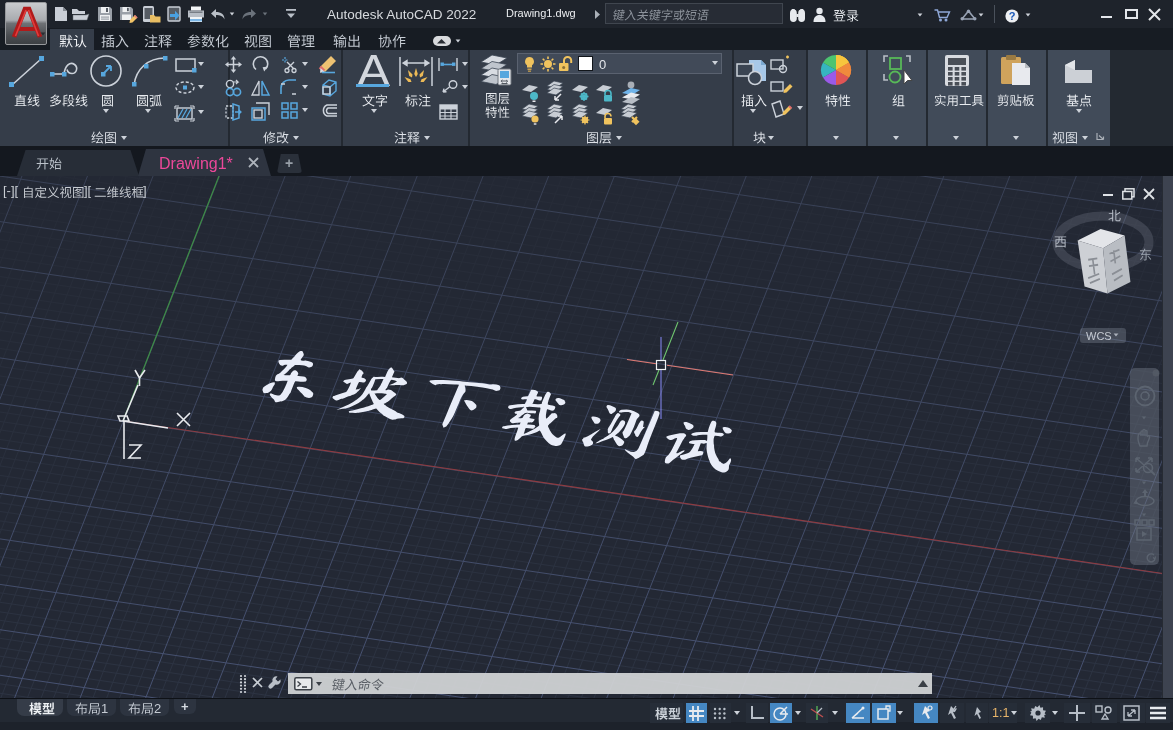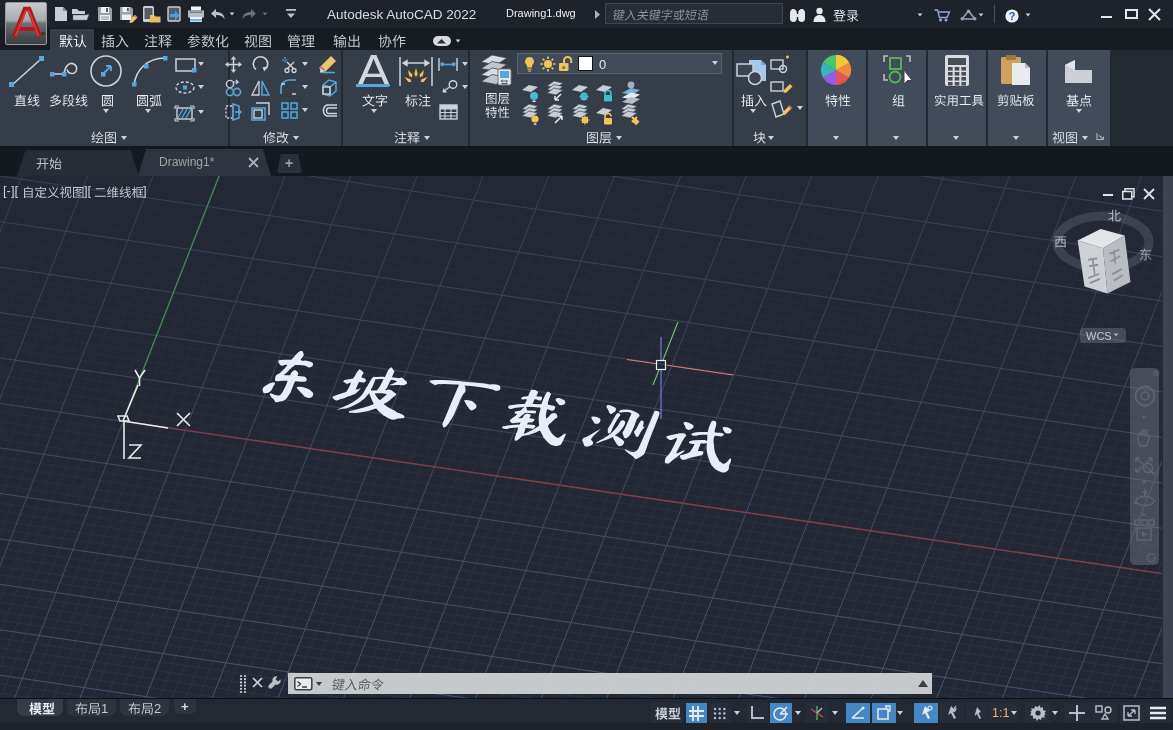--- a/index.html
+++ b/index.html
@@ -649,21 +649,21 @@
     </svg>
 <div class="abs" style="left:0;top:148px;width:1173px;height:28px;background:#14181f"></div>
 <div class="abs" style="left:17px;top:150px;width:122px;height:26px;background:#272d37;clip-path:polygon(0 100%,7% 0,93% 0,100% 100%)"></div>
 <svg class="cj " style="left:35px;top:156px" width="30" height="18">
       <g fill="#bcc3cb" transform="translate(1,12.5) scale(0.01300,-0.01300)">
         <use href="#u5f00" x="0"></use>
         <use href="#u59cb" x="1000"></use>
       </g>
     </svg>
 <div class="abs" style="left:138px;top:149px;width:133px;height:27px;background:#2e3440;clip-path:polygon(0 100%,6% 0,94% 0,100% 100%)"></div>
-<div class="lat" style="left:159px;top:155px;font-size:12px;color:#a3a3a3">Drawing1*</div>
+<div class="lat" style="left:159px;top:155px;font-size:16px;color:#ec4899">Drawing1*</div>
 <svg class="ic" style="left:248px;top:157px" width="11" height="11" viewBox="0 0 11 11">
       <path d="M1 1 L10 10 M10 1 L1 10" stroke="#aeb4bc" stroke-width="1.8"></path>
     </svg>
 <div class="abs" style="left:277px;top:154px;width:25px;height:19px;background:#2a303a;border-radius:3px;clip-path:polygon(0 100%,15% 0,85% 0,100% 100%)"></div>
 <div class="lat" style="left:285px;top:155px;font-size:14px;color:#99a0a8;font-weight:bold">+</div>
 <div class="abs" id="canvas" style="left:0;top:176px;width:1173px;height:522px;background:#232834;overflow:hidden">
 <svg class="ic" style="left:0;top:0" width="1173" height="522">
 <defs>
 <linearGradient id="gmin" x1="0" y1="0" x2="0" y2="522" gradientUnits="userSpaceOnUse">
 <stop offset="0" stop-color="#262b37"></stop>

